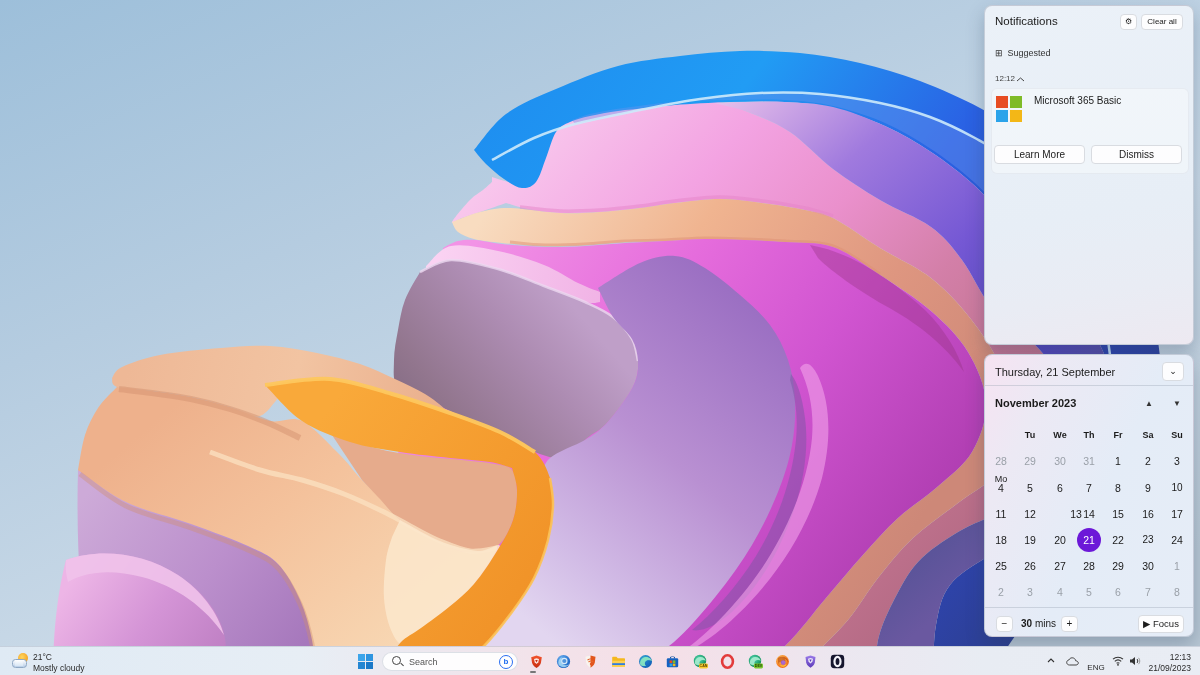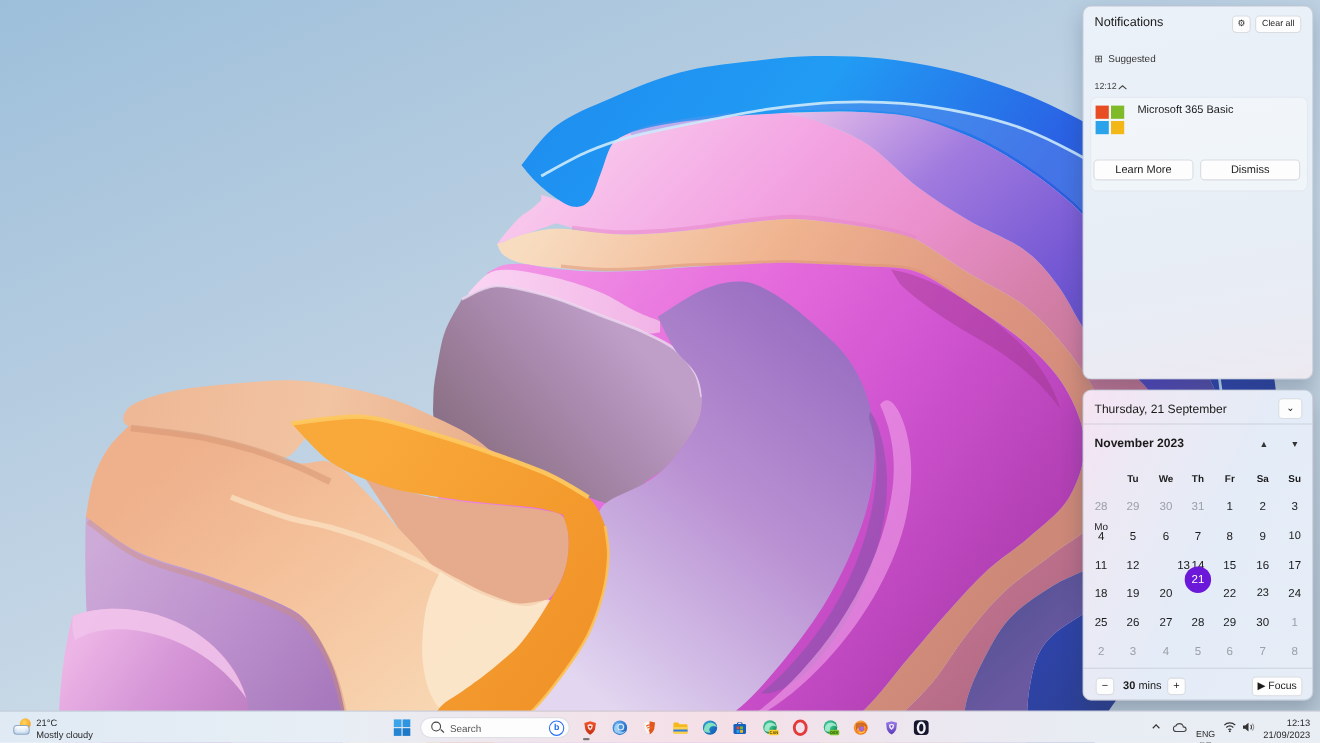--- a/index.html
+++ b/index.html
@@ -201,21 +201,21 @@
         <div style="position:absolute;left:2px;top:153px;width:28px;text-align:center;font-size:10.5px;color:#1b1b1b;">11</div>
         <div style="position:absolute;left:31px;top:153px;width:28px;text-align:center;font-size:10.5px;color:#1b1b1b;">12</div>
         <div style="position:absolute;left:77px;top:153px;width:28px;text-align:center;font-size:10.5px;color:#1b1b1b;">13</div>
         <div style="position:absolute;left:90px;top:153px;width:28px;text-align:center;font-size:10.5px;color:#1b1b1b;">14</div>
         <div style="position:absolute;left:119px;top:153px;width:28px;text-align:center;font-size:10.5px;color:#1b1b1b;">15</div>
         <div style="position:absolute;left:149px;top:153px;width:28px;text-align:center;font-size:10.5px;color:#1b1b1b;">16</div>
         <div style="position:absolute;left:178px;top:153px;width:28px;text-align:center;font-size:10.5px;color:#1b1b1b;">17</div>
         <div style="position:absolute;left:2px;top:179px;width:28px;text-align:center;font-size:10.5px;color:#1b1b1b;">18</div>
         <div style="position:absolute;left:31px;top:179px;width:28px;text-align:center;font-size:10.5px;color:#1b1b1b;">19</div>
         <div style="position:absolute;left:61px;top:179px;width:28px;text-align:center;font-size:10.5px;color:#1b1b1b;">20</div>
-        <div style="position:absolute;left:92px;top:160px;width:24px;height:24px;border-radius:50%;background:#6c18d8;color:#fff;text-align:center;line-height:24px;font-size:10.5px;">21</div>
+        <div style="position:absolute;left:92px;top:173px;width:24px;height:24px;border-radius:50%;background:#6c18d8;color:#fff;text-align:center;line-height:24px;font-size:10.5px;">21</div>
         <div style="position:absolute;left:119px;top:179px;width:28px;text-align:center;font-size:10.5px;color:#1b1b1b;">22</div>
         <div style="position:absolute;left:149px;top:179px;width:28px;text-align:center;font-size:10px;color:#1b1b1b;">23</div>
         <div style="position:absolute;left:178px;top:179px;width:28px;text-align:center;font-size:10.5px;color:#1b1b1b;">24</div>
         <div style="position:absolute;left:2px;top:205px;width:28px;text-align:center;font-size:10.5px;color:#1b1b1b;">25</div>
         <div style="position:absolute;left:31px;top:205px;width:28px;text-align:center;font-size:10.5px;color:#1b1b1b;">26</div>
         <div style="position:absolute;left:61px;top:205px;width:28px;text-align:center;font-size:10.5px;color:#1b1b1b;">27</div>
         <div style="position:absolute;left:90px;top:205px;width:28px;text-align:center;font-size:10.5px;color:#1b1b1b;">28</div>
         <div style="position:absolute;left:119px;top:205px;width:28px;text-align:center;font-size:10.5px;color:#1b1b1b;">29</div>
         <div style="position:absolute;left:149px;top:205px;width:28px;text-align:center;font-size:10.5px;color:#1b1b1b;">30</div>
         <div style="position:absolute;left:178px;top:205px;width:28px;text-align:center;font-size:10.5px;color:#9aa0a8;">1</div>

